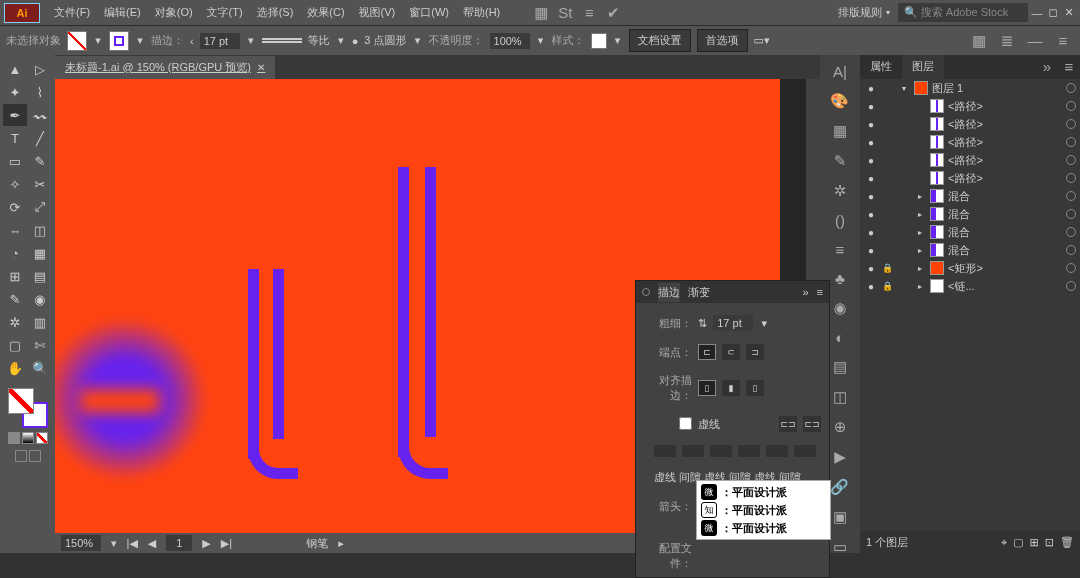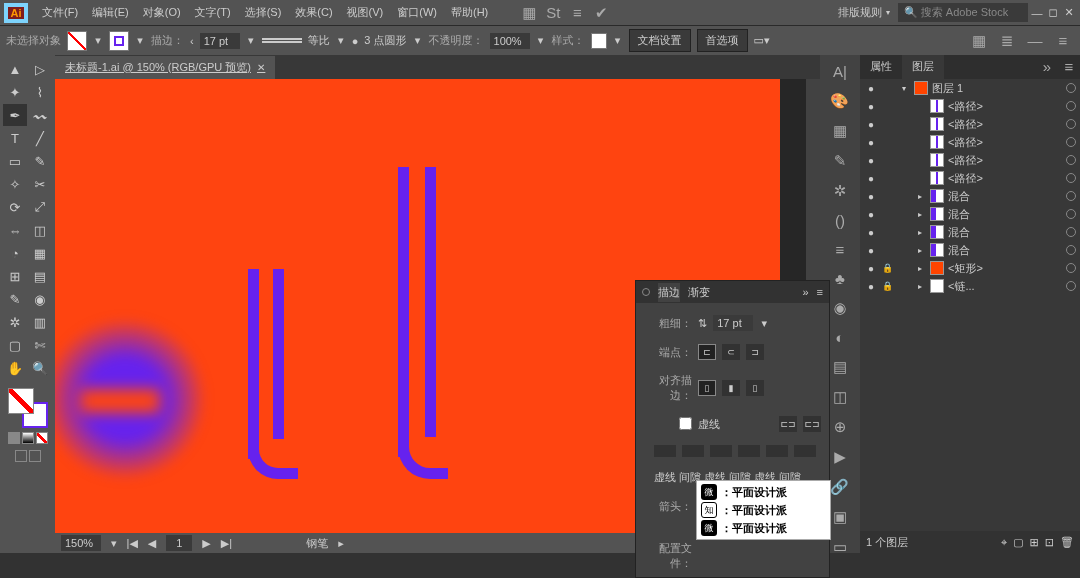--- a/index.html
+++ b/index.html
@@ -1,18 +1,18 @@
 <!DOCTYPE html>
 <html><head>
 <meta charset="utf-8">
 <style>
 *{margin:0;padding:0;box-sizing:border-box;font-family:"Microsoft YaHei",sans-serif;font-size:11px;color:#ccc;}
 body{background:#323232;width:1080px;height:578px;overflow:hidden;position:relative;}
 .menubar{height:25px;background:#535353;display:flex;align-items:center;padding:0 4px;gap:2px;}
-.ai-logo{width:24px;height:20px;background:#7f1d1d;border:4px solid #7dd3fc;color:#f90;display:flex;align-items:center;justify-content:center;font-weight:bold;margin-right:6px;}
+.ai-logo{width:36px;height:20px;background:#7f1d1d;border:1px solid #7dd3fc;color:#f90;display:flex;align-items:center;justify-content:center;font-weight:bold;margin-right:6px;}
 .mitem{padding:3px 6px;cursor:pointer;}
 .spacer{flex:1;}
 .workspace-sel{display:flex;align-items:center;gap:4px;padding:2px 6px;}
 .chev{font-size:8px;}
 .searchbox{background:#3a3a3a;padding:2px 6px;width:130px;color:#888;}
 .win-btn{width:14px;height:14px;display:inline-flex;align-items:center;justify-content:center;}
 .controlbar{height:30px;background:#535353;display:flex;align-items:center;padding:0 6px;gap:6px;border-top:1px solid #2a2a2a;}
 .cb-label{color:#aaa;font-family:Liberation Serif, serif;}
 .sw{width:20px;height:20px;border:1px solid #777;display:inline-block;}
 .fillsw{background:#fff;position:relative;}

